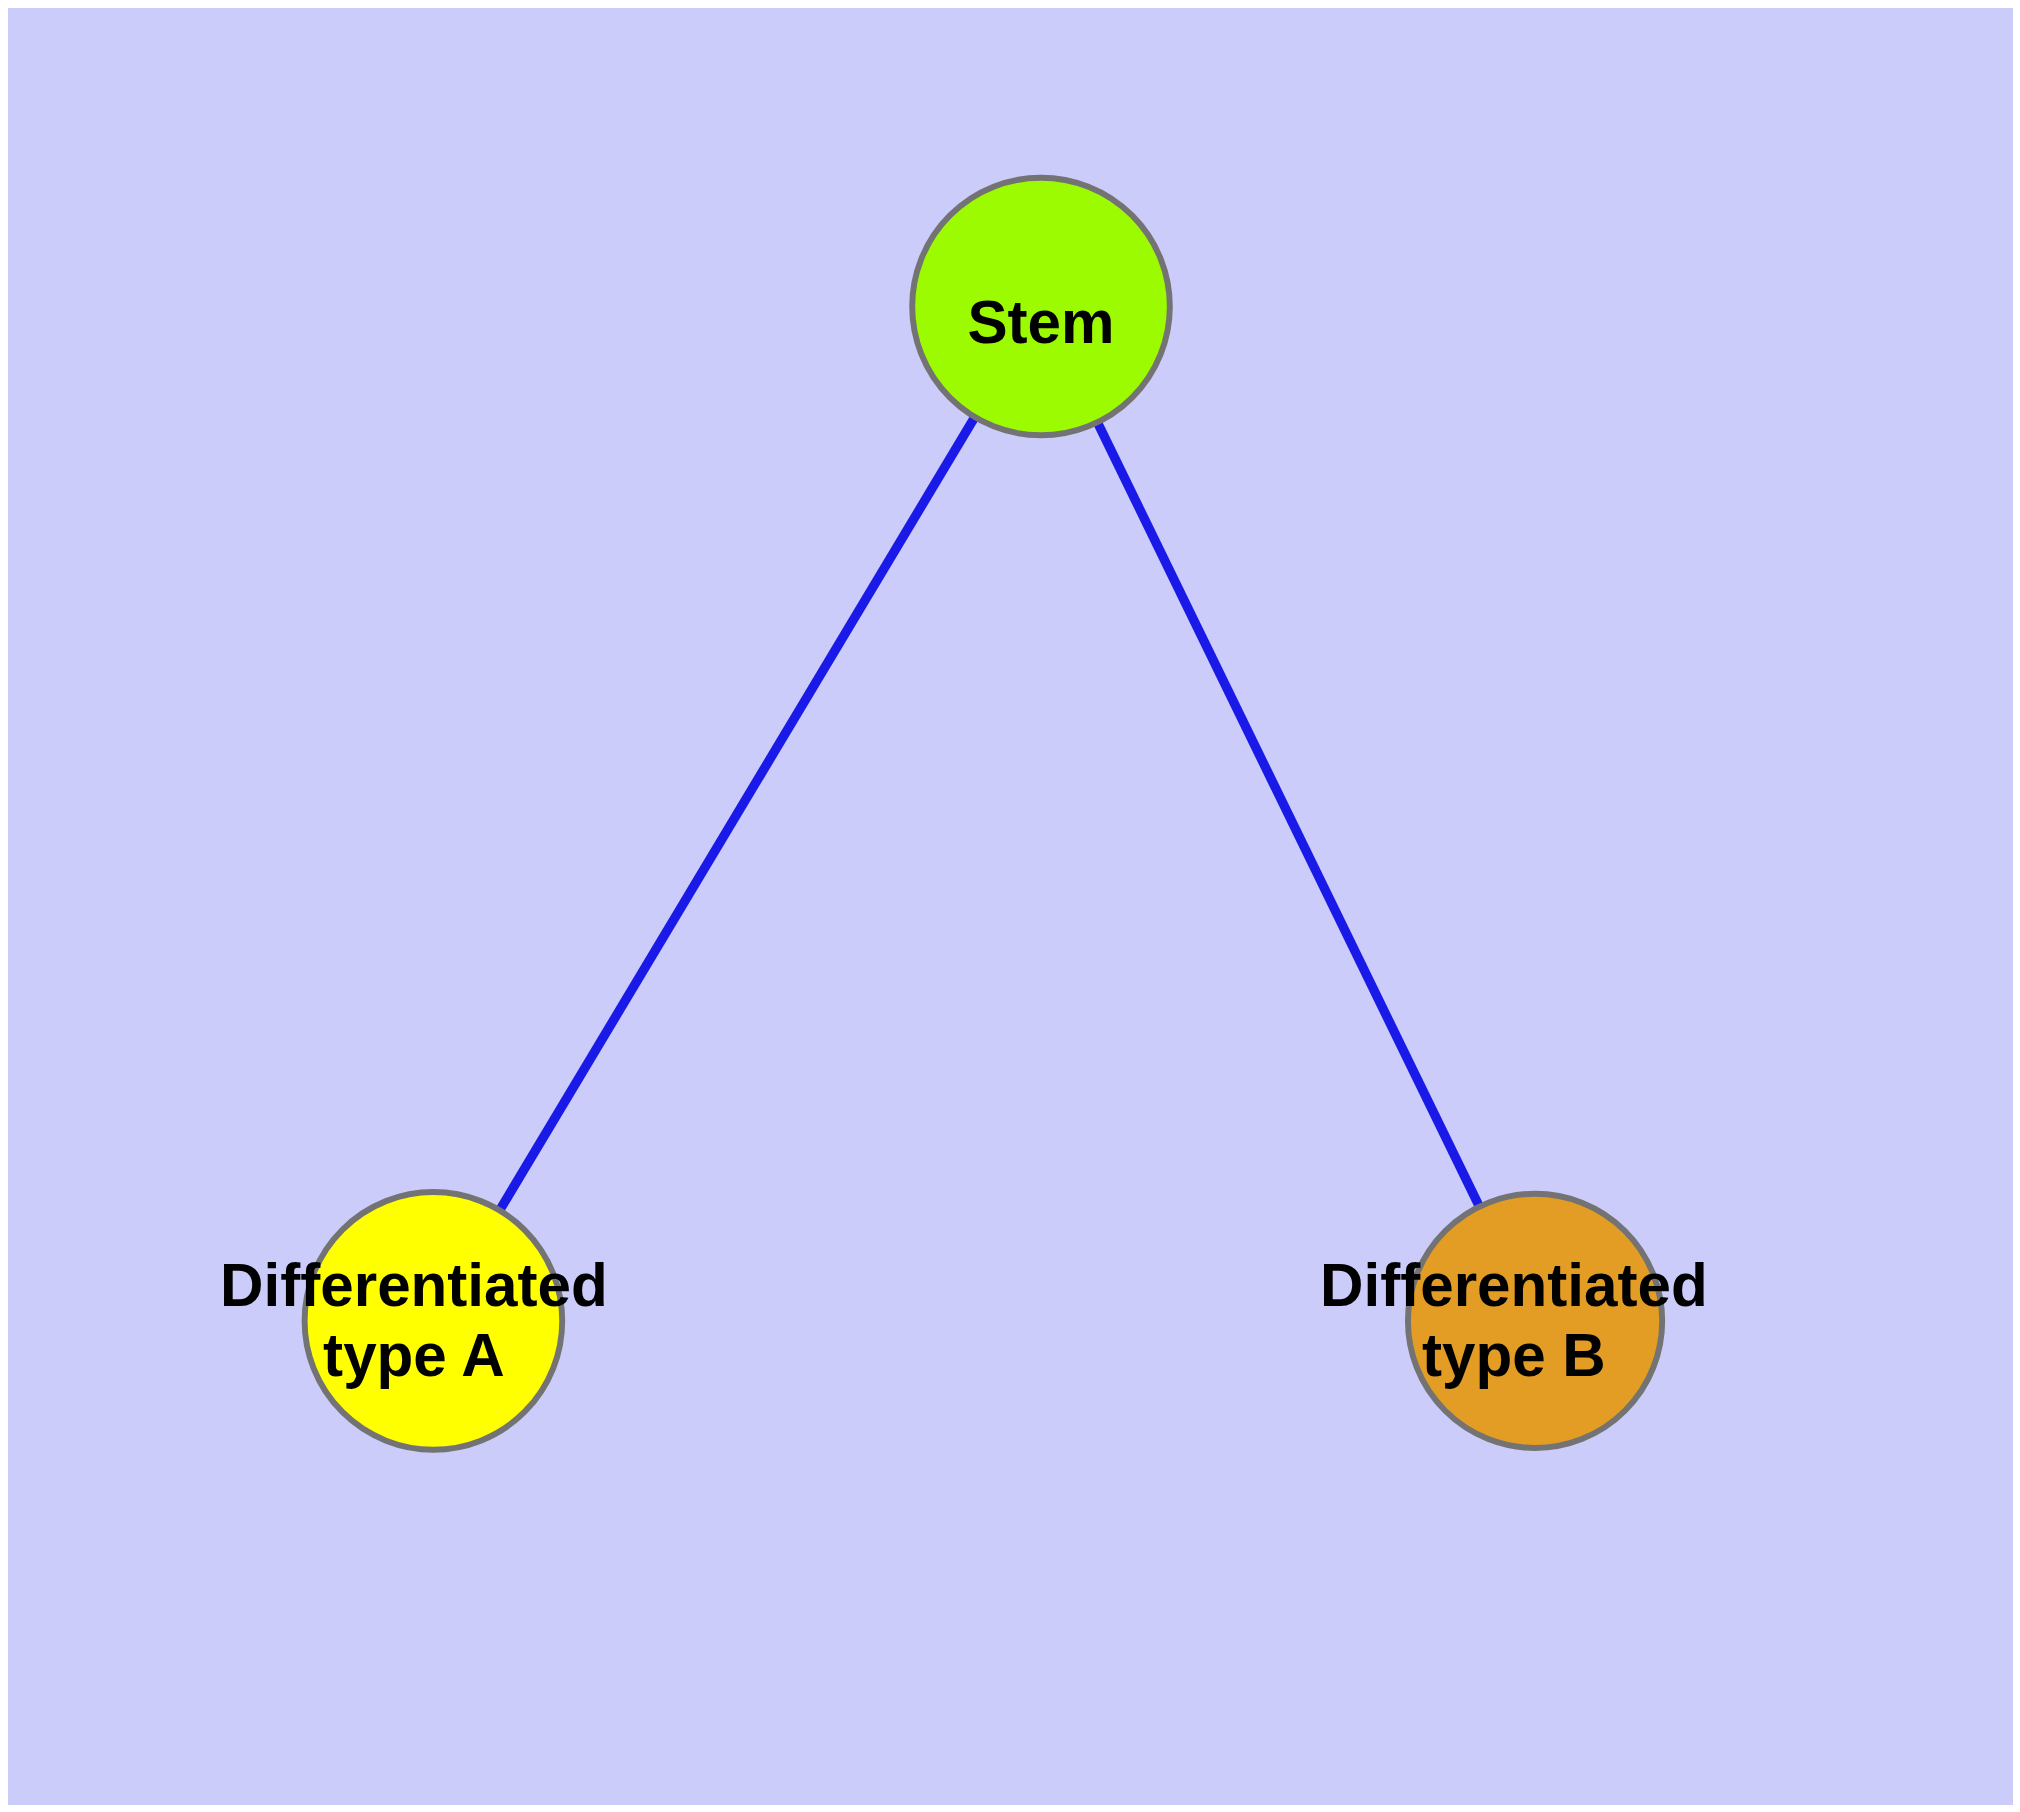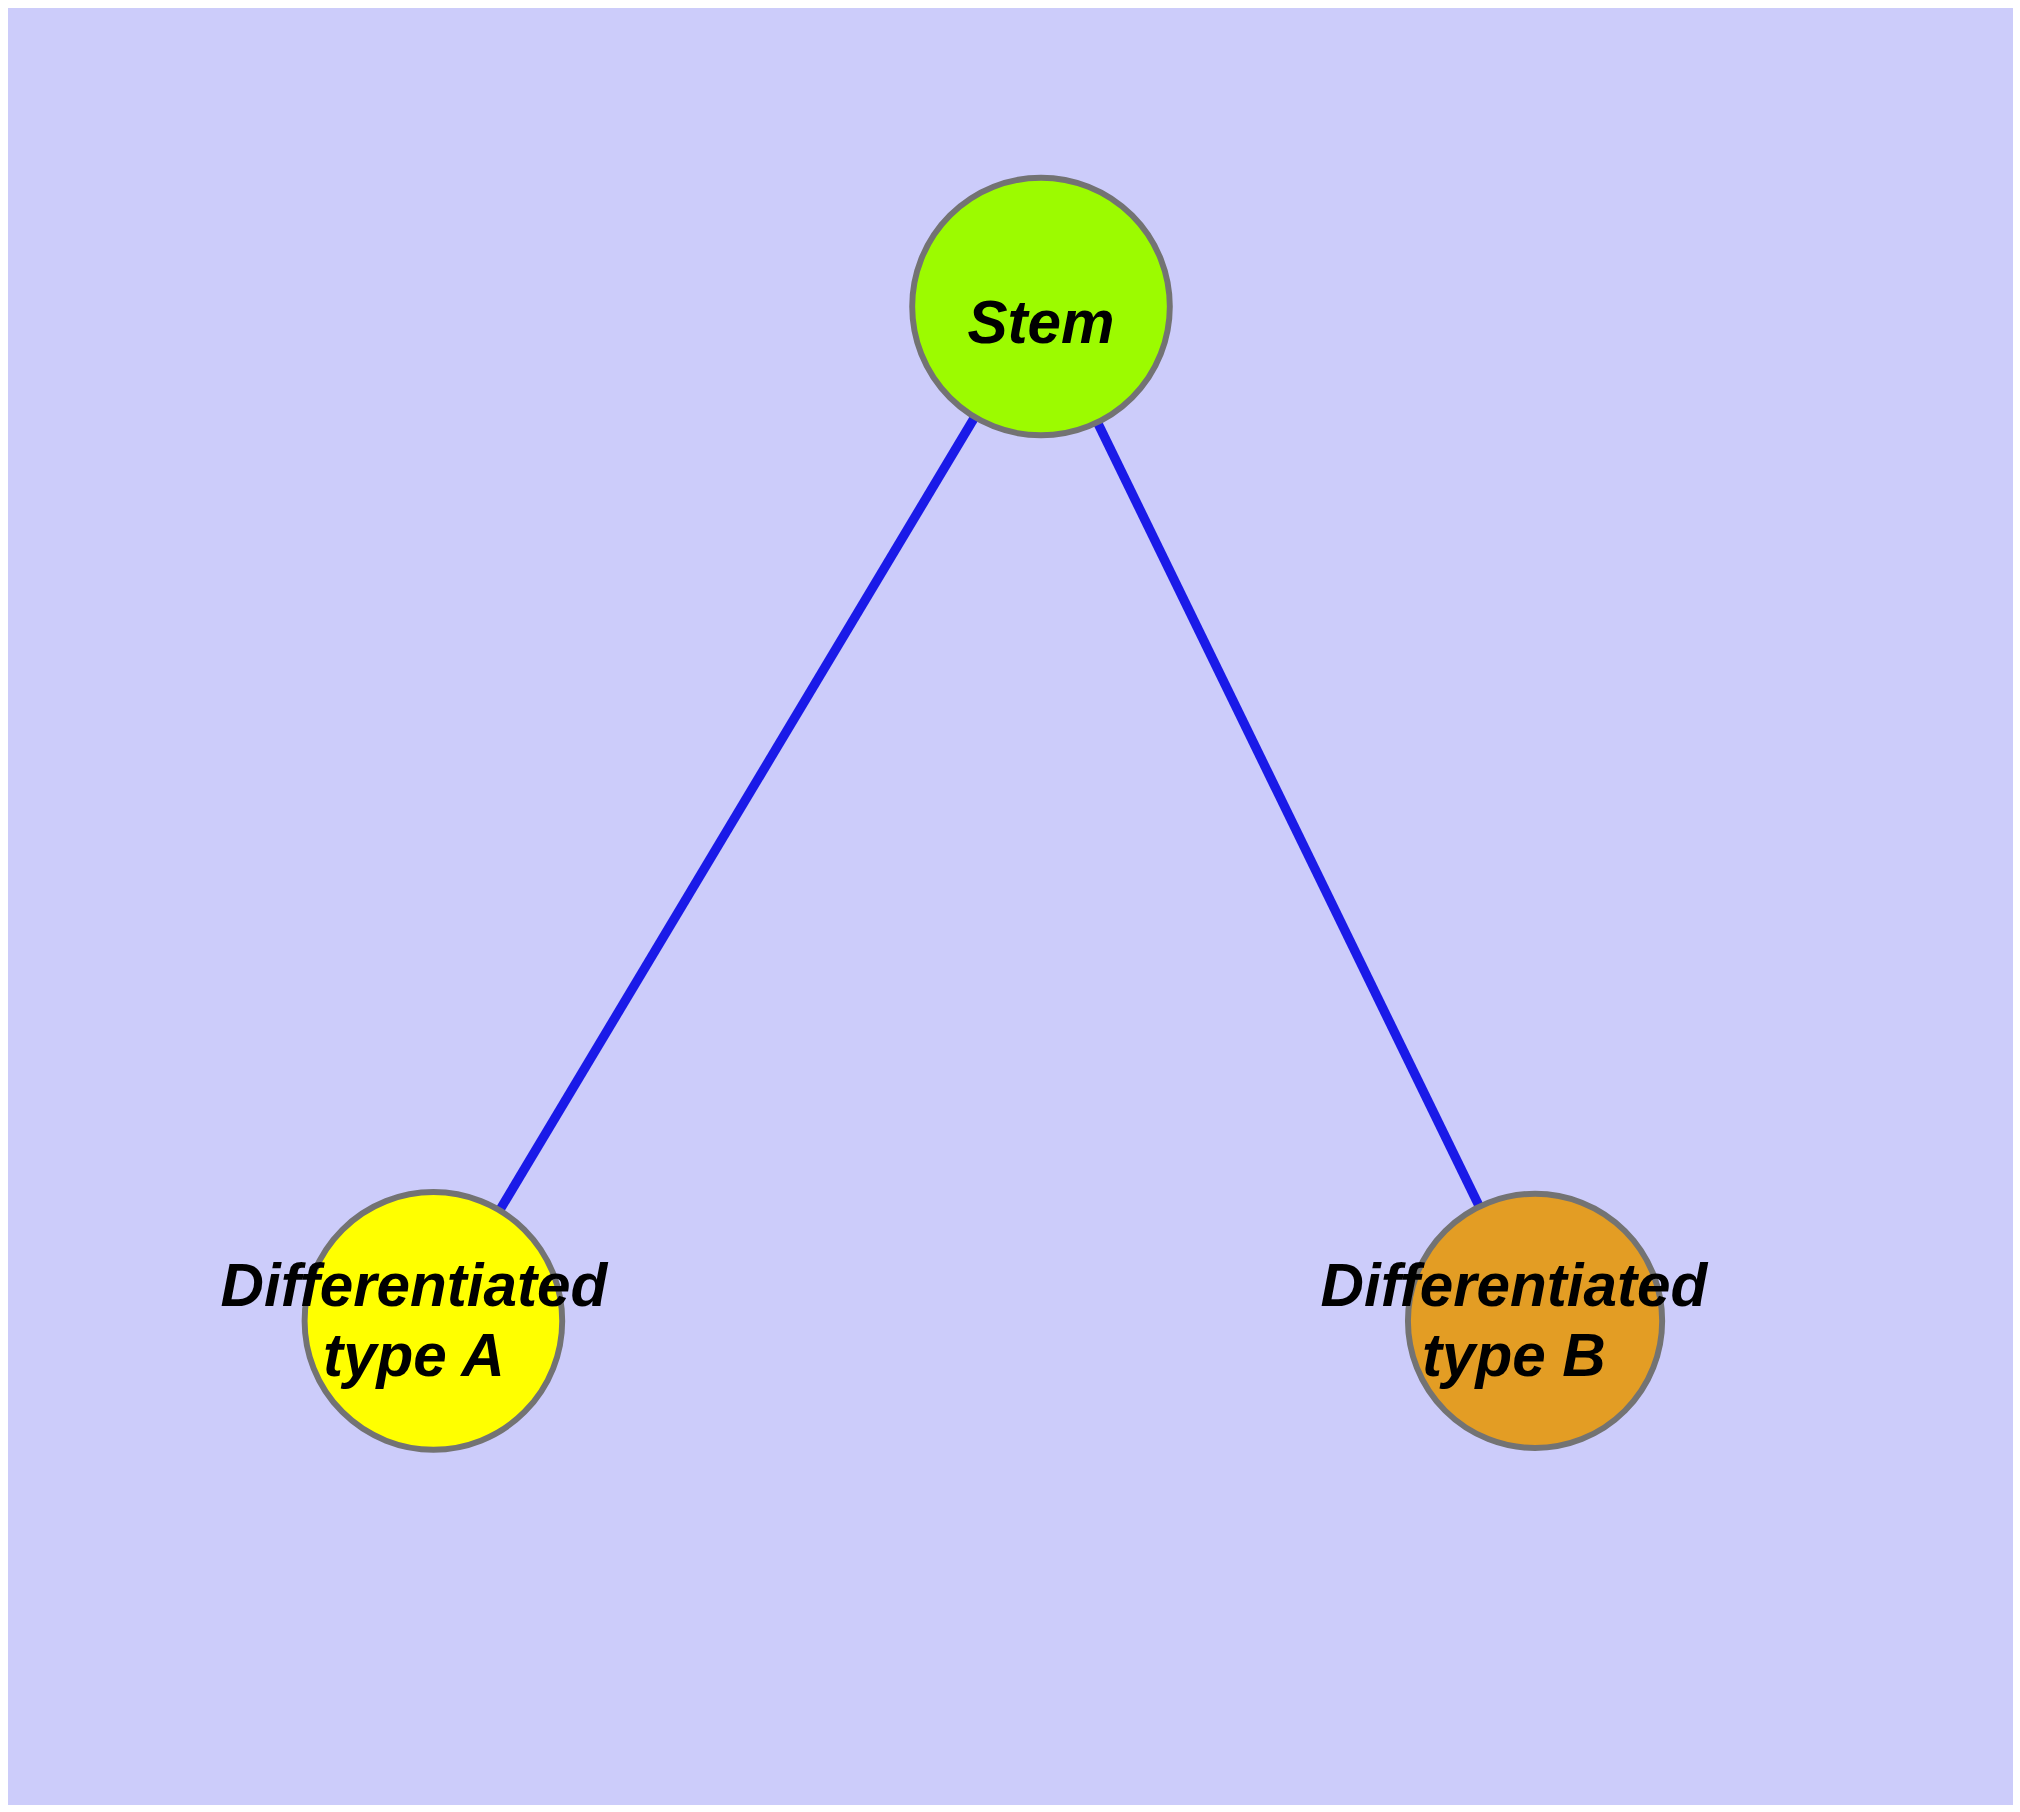--- a/index.html
+++ b/index.html
@@ -13,21 +13,20 @@
     overflow: hidden;
     font-family: "Liberation Sans", sans-serif;
   }
   #canvas {
     position: absolute;
     left: 0;
     top: 0;
     width: 2021px;
     height: 1812px;
     background: #ffffff;
-    font-style: italic;
   }
   #plot-area {
     position: absolute;
     left: 7.6px;
     top: 7.6px;
     width: 2005px;
     height: 1797px;
     background: #ccccfa;
     overflow: hidden;
   }

